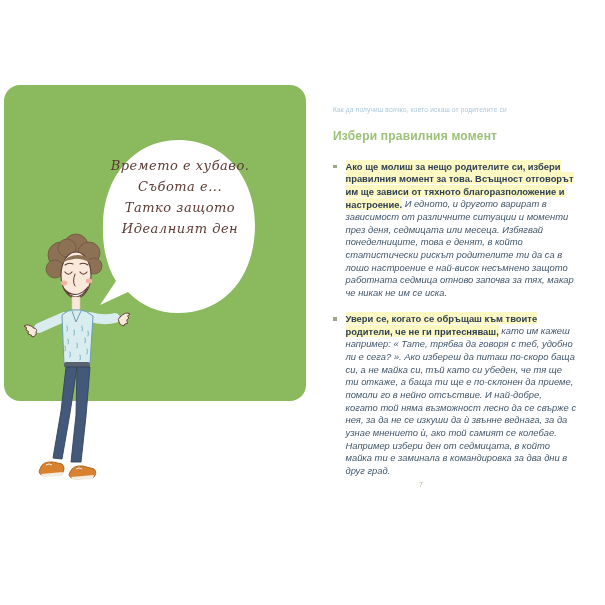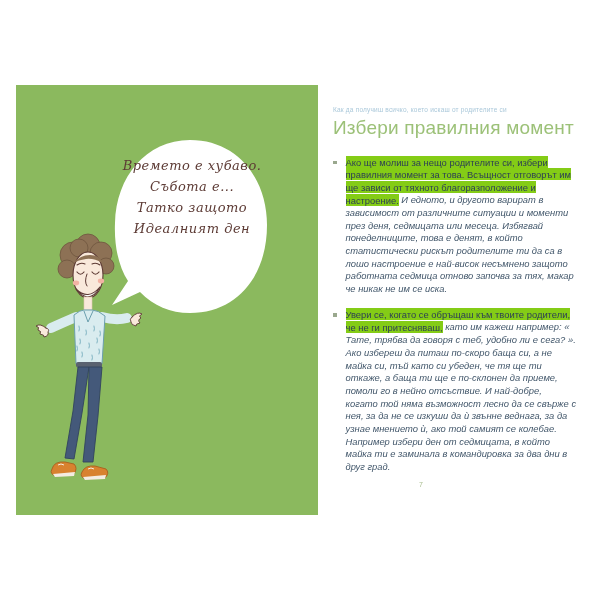--- a/index.html
+++ b/index.html
@@ -6,23 +6,24 @@
   body {
     width:605px; height:605px;
     background:#ffffff;
     position:relative;
     overflow:hidden;
     font-family:"Liberation Sans", sans-serif;
   }
 
   
   .left-page {
-    position:absolute; left:16px; top:85px;
-    width:302px; height:430px;
+    position:absolute; left:4px; top:85px;
+    width:302px; height:316px;
     background:#8bb95e;
+    border-radius:16px;
   }
   .bubble-svg { position:absolute; left:0; top:0; width:302px; height:430px; }
   .boy-svg { position:absolute; left:16px; top:146px; width:118px; height:256px; }
   .bubble-text {
     position:absolute; left:92px; top:70px; width:168px;
     text-align:center;
     color:#5c3a34;
     font-family:"DejaVu Serif", cursive;
     font-style:italic;
     font-size:13px;
@@ -33,46 +34,46 @@
   
   .right-page {
     position:absolute; left:333px; top:106px; width:244px;
   }
   .running-head {
     font-size:6.5px;
     letter-spacing:0.2px;
     color:#aac8da;
   }
   .page-title {
-    margin-top:4px;
-    font-size:19px;
-    font-weight:normal;
+    margin-top:16px;
+    font-size:12px;
+    font-weight:bold;
     color:#9cc178;
     letter-spacing:0.2px;
   }
   .bullets { margin-top:17px; }
   .bullet-item { display:flex; margin-bottom:13px; }
   .bullet-marker {
     flex:0 0 auto;
     width:3.5px; height:3.5px;
     background:#9aa88e;
     margin-top:4.5px; margin-right:9px;
   }
   .bullet-text {
     width:231px;
     font-size:9.4px;
     line-height:12.7px;
     color:#41566a;
     text-align:left;
   }
   .hl {
-    font-weight:normal;
+    font-weight:bold;
     font-style:normal;
     color:#2e4154;
-    background:#84cc16;
+    background:#fef9c3;
     padding:0.5px 0;
     -webkit-box-decoration-break:clone;
     box-decoration-break:clone;
   }
   .it { font-style:italic; }
   .page-number {
     position:absolute; left:419px; top:481px;
     font-size:7px;
     color:#a9bd8e;
   }

